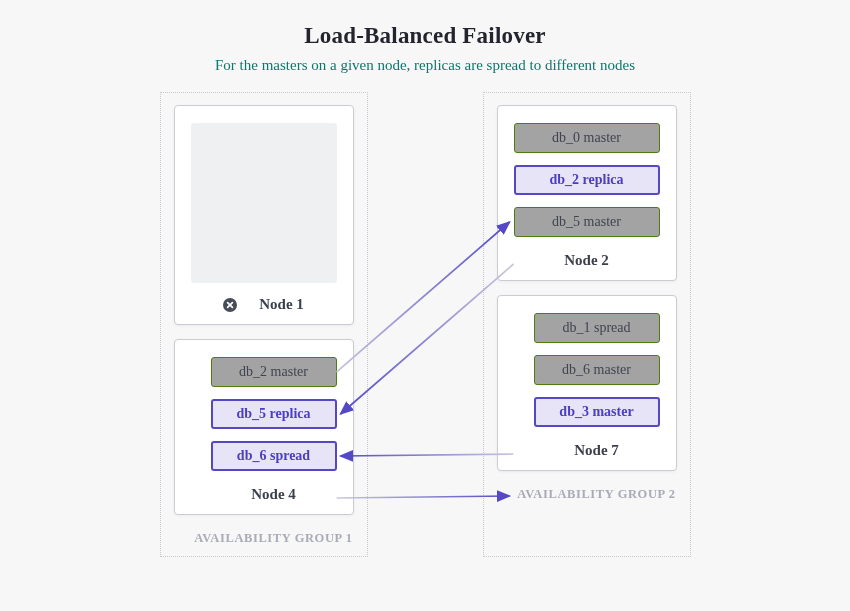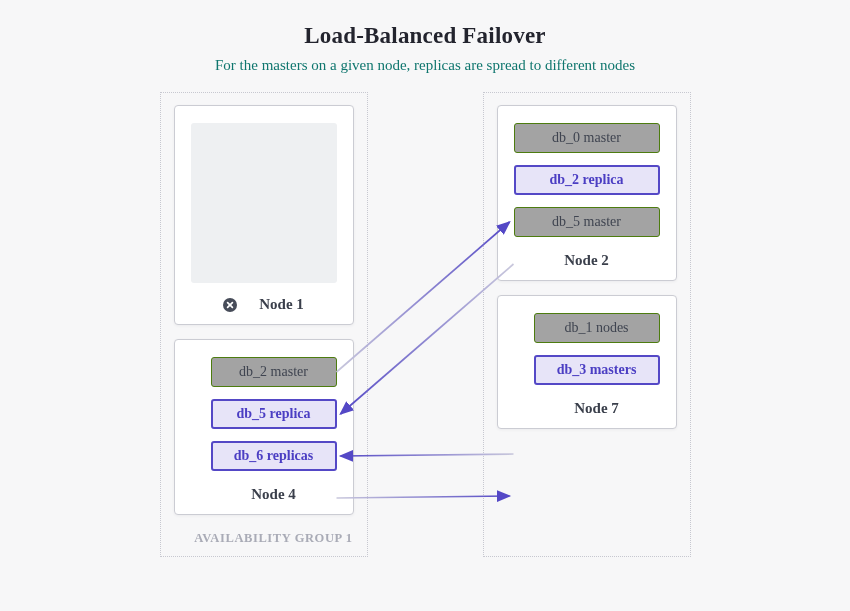--- a/index.html
+++ b/index.html
@@ -109,43 +109,45 @@
                 <circle cx="7" cy="7" r="7" fill="#474c59"></circle>
                 <path d="M4.6 4.6 L9.4 9.4 M9.4 4.6 L4.6 9.4" stroke="#ffffff" stroke-width="1.7" stroke-linecap="round"></path>
               </svg>
             </span>
             <span>Node 1</span>
           </div>
         </div>
         <div class="node-card">
           <div class="db master">db_2 master</div>
           <div class="db replica">db_5 replica</div>
-          <div class="db replica">db_6 replicas</div>
+          <div class="db replica">db_6 spread</div>
           <div class="node-label">
             <span>Node 4</span>
           </div>
         </div>
         <div class="group-label">AVAILABILITY GROUP 1</div>
       </div>
       <div class="group">
         <div class="node-card">
           <div class="db master">db_0 master</div>
           <div class="db replica">db_2 replica</div>
           <div class="db master">db_5 master</div>
           <div class="node-label">
             <span>Node 2</span>
           </div>
         </div>
         <div class="node-card">
-          <div class="db master">db_1 nodes</div>
-          <div class="db replica">db_3 masters</div>
+          <div class="db master">db_1 spread</div>
+          <div class="db master">db_6 master</div>
+          <div class="db replica">db_3 master</div>
           <div class="node-label">
             <span>Node 7</span>
           </div>
         </div>
+        <div class="group-label">AVAILABILITY GROUP 2</div>
       </div>
     </div>
   <svg id="arrows-svg" width="850" height="611">
     <defs id="arrow-defs">
         <marker id="ah" markerWidth="9" markerHeight="7" refX="7.5" refY="3.5" orient="auto">
           <path d="M0,0 L8.5,3.5 L0,7 z" fill="#5448c6"></path>
         </marker>
         <linearGradient id="g0" gradientUnits="userSpaceOnUse" x1="336.5" y1="372" x2="509.5" y2="222">
           <stop offset="0" stop-color="#c9c8dc"></stop>
           <stop offset="1" stop-color="#5448c6"></stop>

